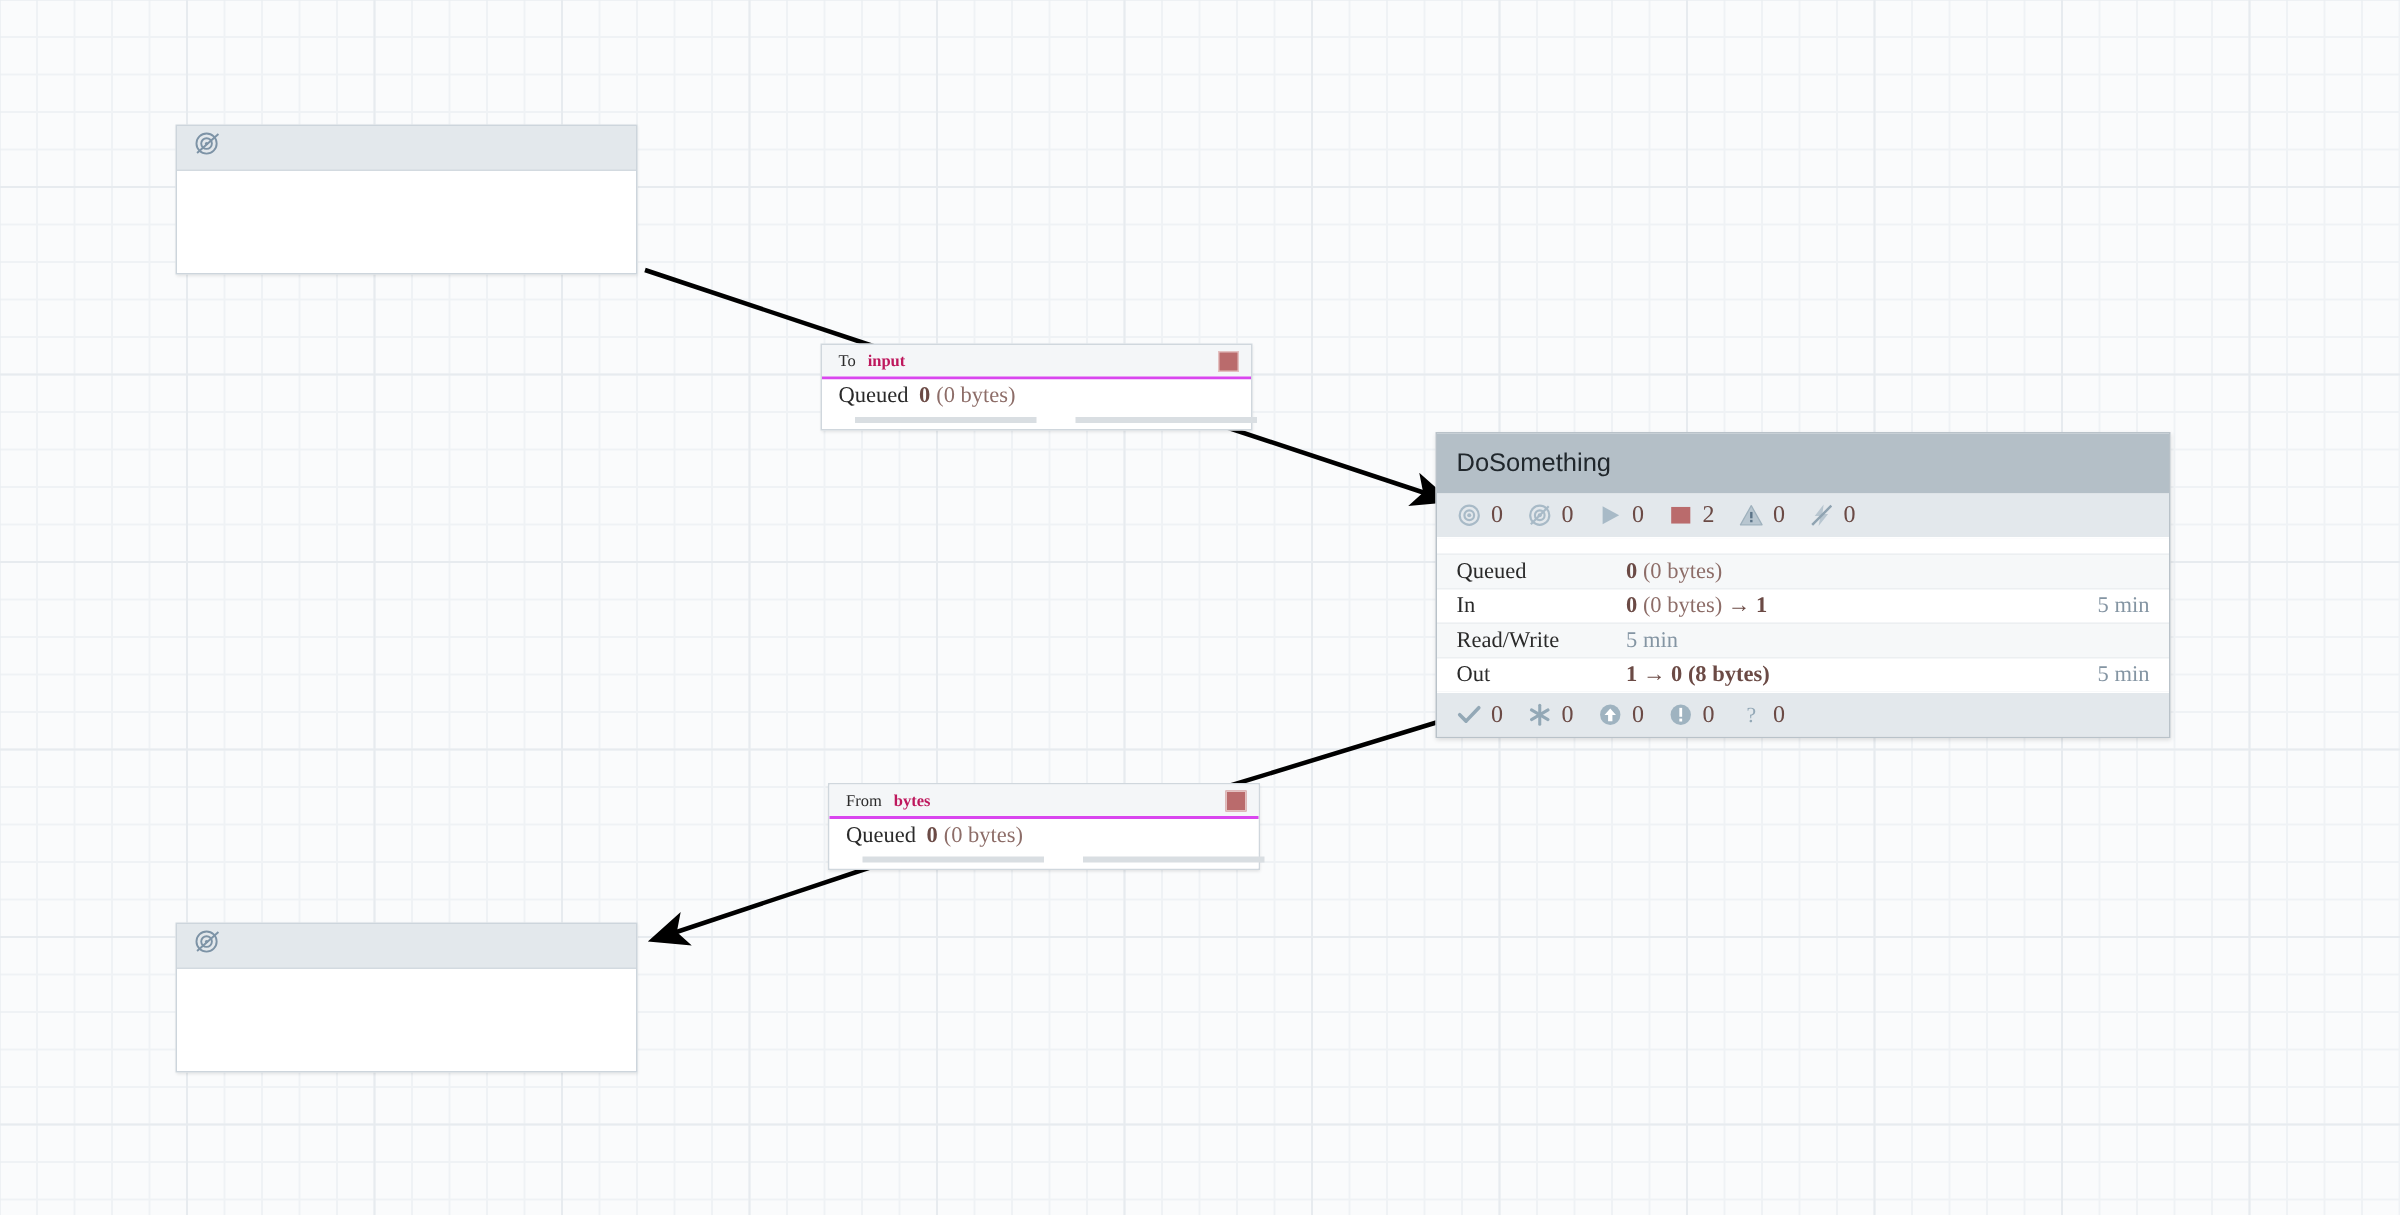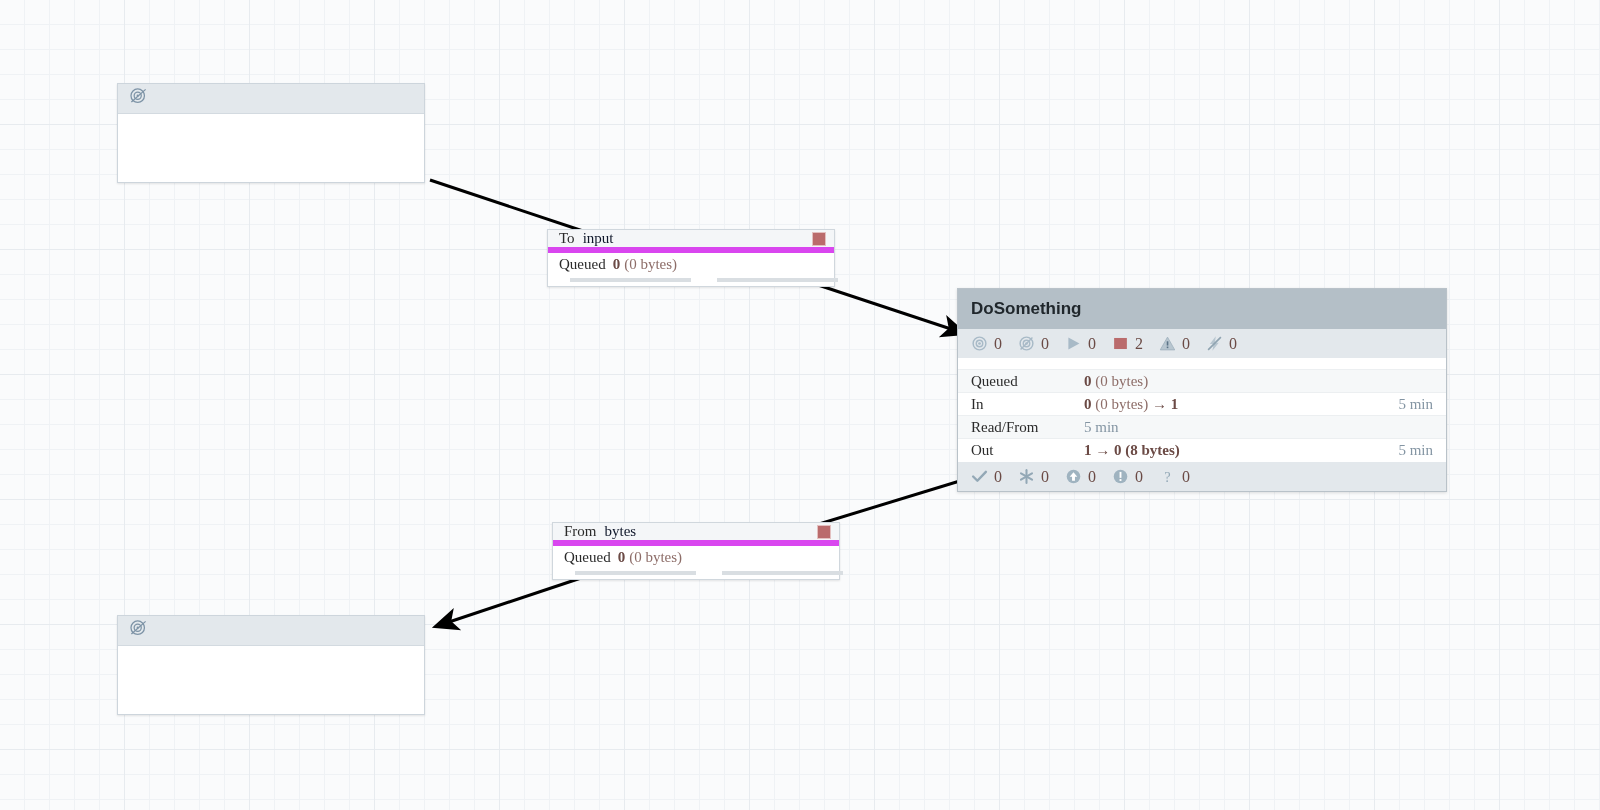--- a/index.html
+++ b/index.html
@@ -99,21 +99,20 @@
   }
   .pg-title {
     height: 40px;
     background: #b4bfc7;
     display: flex;
     align-items: center;
     padding-left: 13px;
     box-sizing: border-box;
     font-size: 17px;
     color: #20272c;
-    font-weight: bold;
   }
   .pg-counts {
     height: 30px;
     background: #e3e8ec;
     display: flex;
     align-items: center;
     padding-left: 13px;
     box-sizing: border-box;
     gap: 0px;
     border-bottom: 1px solid #ffffff;
@@ -189,31 +188,31 @@
     position: absolute;
     width: 288px;
     background: #ffffff;
     border: 1px solid #d0d7dd;
     box-sizing: border-box;
     box-shadow: 0 1px 2px rgba(0,0,0,0.10);
   }
   .conn-head {
     height: 23px;
     background: #f4f6f8;
-    border-bottom: 6px solid #d946ef;
+    border-bottom: 2px solid #d946ef;
     display: flex;
     align-items: center;
     padding: 0 8px 0 11px;
     box-sizing: border-box;
     font-family: "Liberation Serif", serif;
-    font-size: 15px;
+    font-size: 11px;
     text-align: center;
   }
   .conn-head .dir { color: #2a2a2a; margin-right: 8px; }
-  .conn-head .rel { color: #0f172a; font-weight: normal; }
+  .conn-head .rel { color: #be185d; font-weight: bold; }
   .conn-head .spacer { flex: 1 1 auto; }
   .conn-head .sq {
     width: 14px; height: 14px;
     background: #ba6b6c;
     border: 1px solid #e3c0c0;
     box-sizing: border-box;
   }
   .conn-body {
     height: 23px;
     display: flex;
@@ -371,21 +370,21 @@
         <span class="stat-label">In</span>
         <span class="stat-value">
           <b>0</b>
           <span class="dim">(0 bytes)</span>
           <b>→ 1</b>
         </span>
         <span class="stat-time">5 min</span>
       </div>
 
       <div class="stat-row alt">
-        <span class="stat-label">Read/From</span>
+        <span class="stat-label">Read/Write</span>
         <span class="stat-time">5 min</span>
       </div>
 
       <div class="stat-row">
         <span class="stat-label">Out</span>
         <span class="stat-value">
           <b>1</b>
           <b>→ 0 (8 bytes)</b>
         </span>
         <span class="stat-time">5 min</span>

